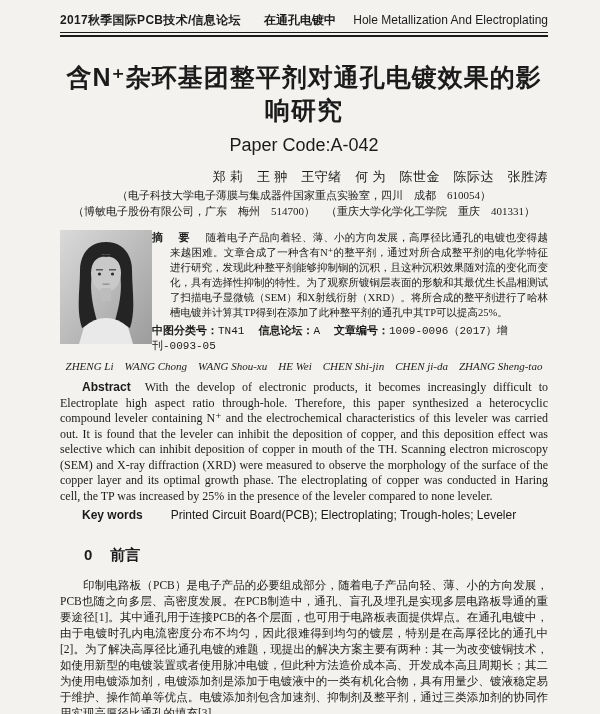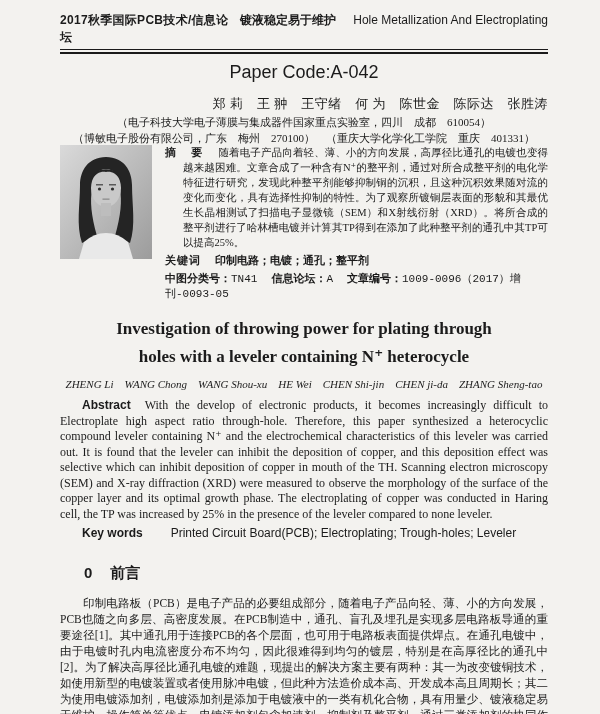--- a/index.html
+++ b/index.html
@@ -22,21 +22,21 @@
 
   
   .title-cn{margin-top:24px;text-align:center;font-family:"Liberation Sans","DejaVu Sans",sans-serif;
             font-weight:bold;font-size:25px;letter-spacing:1px;}
   .paper-code{margin-top:8px;text-align:center;font-family:"Liberation Sans","DejaVu Sans",sans-serif;
               font-size:18px;}
   .authors-cn{margin-top:12px;text-align:right;font-size:13px;letter-spacing:.5px;}
   .affil{margin-top:2px;text-align:center;font-size:11px;line-height:14px;}
 
   
-  .abs-row{display:flex;gap:13px;}
+  .abs-row{margin-top:12px;display:flex;}
   .photo{flex:0 0 92px;height:114px;}
   .abs-col{flex:1;min-width:0;}
   .abs-cn{font-size:10.5px;line-height:15px;text-align:justify;
           padding-left:18px;text-indent:-18px;}
   .abs-cn .lbl{font-family:"Liberation Sans","DejaVu Sans",sans-serif;font-weight:bold;
                font-size:11px;margin-right:14px;letter-spacing:2px;}
   .kw-cn{margin-top:3px;font-family:"Liberation Sans","DejaVu Sans",sans-serif;
          font-weight:bold;font-size:11px;}
   .kw-cn .lbl{margin-right:14px;letter-spacing:1px;}
   .clc{margin-top:3px;font-family:"Liberation Sans","DejaVu Sans",sans-serif;font-size:11px;}
@@ -60,32 +60,33 @@
   .intro{font-size:11.5px;line-height:16px;text-align:justify;text-indent:2em;margin:0;}
 </style>
 </head>
 <body>
 
 <div class="page">
 
   <div class="hdr">
     <span class="hdr-left">2017秋季国际PCB技术/信息论坛</span>
     <span class="hdr-right">
-      <span class="cn">镀液稳定易于维护</span>
+      <span class="cn">在通孔电镀中</span>
       <span class="en">Hole Metallization And Electroplating</span>
     </span>
   </div>
   <div class="rule1"></div>
   <div class="rule2"></div>
 
+  <div class="title-cn">含N⁺杂环基团整平剂对通孔电镀效果的影响研究</div>
   <div class="paper-code">Paper Code:A-042</div>
 
   <div class="authors-cn">郑 莉　王 翀　王守绪　何 为　陈世金　陈际达　张胜涛</div>
   <div class="affil">（电子科技大学电子薄膜与集成器件国家重点实验室，四川　成都　610054）</div>
-  <div class="affil">（博敏电子股份有限公司，广东　梅州　270100）　（重庆大学化学化工学院　重庆　401331）</div>
+  <div class="affil">（博敏电子股份有限公司，广东　梅州　514700）　（重庆大学化学化工学院　重庆　401331）</div>
 
   <div class="abs-row">
     <svg class="photo" viewBox="0 0 92 114" xmlns="http://www.w3.org/2000/svg" aria-hidden="true">
       <defs>
         <linearGradient id="pg" x1="0" y1="0" x2="1" y2="1">
           <stop offset="0" stop-color="#dadada"></stop>
           <stop offset="1" stop-color="#9c9c9c"></stop>
         </linearGradient>
       </defs>
       <rect width="92" height="114" fill="url(#pg)"></rect>
@@ -95,33 +96,26 @@
       <rect x="36" y="39" width="7" height="1.5" fill="#5a5a5a"></rect>
       <rect x="49" y="39" width="7" height="1.5" fill="#5a5a5a"></rect>
       <circle cx="39.5" cy="44" r="1.6" fill="#2e2e2e"></circle>
       <circle cx="52.5" cy="44" r="1.6" fill="#2e2e2e"></circle>
       <rect x="42.5" y="53.5" width="7" height="1.3" fill="#8c8c8c"></rect>
       <rect x="41" y="58" width="10" height="13" fill="#bdbdbd"></rect>
       <path d="M19 114 L24 97 Q34 88 46 88 Q58 88 68 97 L73 114 Z" fill="#e9e9e9"></path>
     </svg>
     <div class="abs-col">
       <p class="abs-cn" style="margin:0"><span class="lbl">摘　要</span><span>随着电子产品向着轻、薄、小的方向发展，高厚径比通孔的电镀也变得越来越困难。文章合成了一种含有N⁺的整平剂，通过对所合成整平剂的电化学特征进行研究，发现此种整平剂能够抑制铜的沉积，且这种沉积效果随对流的变化而变化，具有选择性抑制的特性。为了观察所镀铜层表面的形貌和其最优生长晶相测试了扫描电子显微镜（SEM）和X射线衍射（XRD）。将所合成的整平剂进行了哈林槽电镀并计算其TP得到在添加了此种整平剂的通孔中其TP可以提高25%。</span></p>
-      <div class="kw-cn">
-        <span class="lbl">关键词</span><span>印制电路；电镀；通孔；整平剂</span>
-      </div>
       <div class="clc">
         <span class="lbl">中图分类号：</span><span class="val">TN41</span><span class="lbl">信息论坛：</span><span class="val">A</span><span class="lbl">文章编号：</span><span class="val">1009-0096（2017）增刊-0093-05</span>
       </div>
     </div>
   </div>
 
-  <div class="title-en">
-    <div>Investigation of throwing power for plating through</div>
-    <div>holes with a leveler containing N⁺ heterocycle</div>
-  </div>
   <div class="authors-en">ZHENG Li　WANG Chong　WANG Shou-xu　HE Wei　CHEN Shi-jin　CHEN ji-da　ZHANG Sheng-tao</div>
 
   <p class="abs-en" style="margin:6px 0 0 0"><span class="lbl">Abstract</span><span>With the develop of electronic products, it becomes increasingly difficult to Electroplate high aspect ratio through-hole. Therefore, this paper synthesized a heterocyclic compound leveler containing N⁺ and the electrochemical characteristics of this leveler was carried out. It is found that the leveler can inhibit the deposition of copper, and this deposition effect was selective which can inhibit deposition of copper in mouth of the TH. Scanning electron microscopy (SEM) and X-ray diffraction (XRD) were measured to observe the morphology of the surface of the copper layer and its optimal growth phase. The electroplating of copper was conducted in Haring cell, the TP was increased by 25% in the presence of the leveler compared to none leveler.</span></p>
 
   <div class="kw-en">
     <span class="lbl">Key words</span><span>Printed Circuit Board(PCB); Electroplating; Trough-holes; Leveler</span>
   </div>
 
   <div class="sec">
     <span class="num">0</span><span>前言</span>

